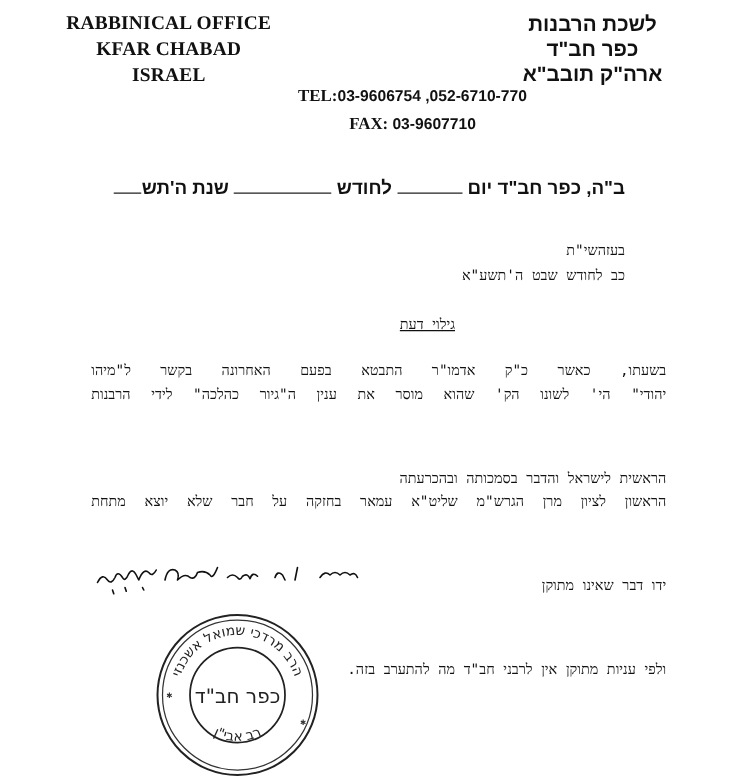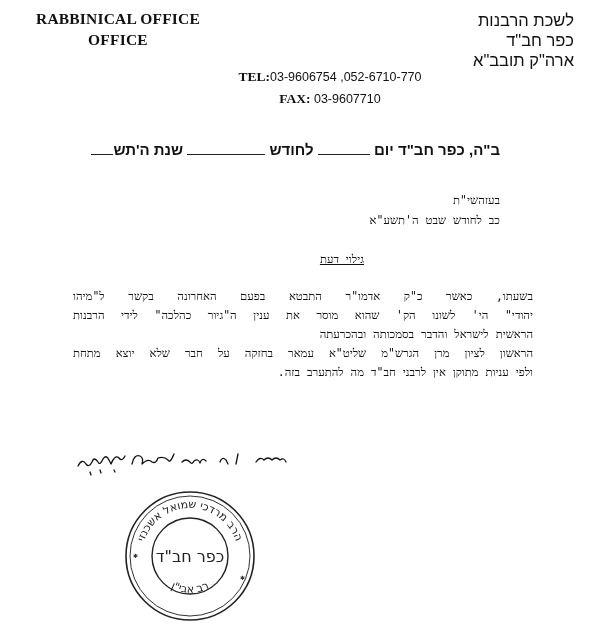--- a/index.html
+++ b/index.html
@@ -1,38 +1,39 @@
 <!DOCTYPE html>
 <html><head>
   <meta charset="utf-8">
   <style>
     html, body { margin:0; padding:0; background:#ffffff; }
     body { width:600px; height:627px; position:relative; overflow:hidden; color:#111; font-family:"DejaVu Sans", sans-serif; }
     .abs { position:absolute; }
-    .en-head { left:0; top:8px; width:236px; text-align:center; font-family:"Liberation Serif", serif; font-weight:bold; font-size:15.5px; line-height:21px; letter-spacing:0.2px; }
-    .he-head { right:26px; top:10px; width:200px; text-align:right; direction:rtl; font-family:"Liberation Sans", sans-serif; font-weight:normal; font-size:16.5px; line-height:20px; }
+    .en-head { left:0; top:8px; width:236px; text-align:center; font-family:"Liberation Serif", serif; font-weight:bold; font-size:15.5px; line-height:21px; letter-spacing:0.2px;padding-left:17px; }
+    .he-head { right:26px; top:10px; width:200px; text-align:center; direction:rtl; font-family:"Liberation Sans", sans-serif; font-weight:bold; font-size:16.5px; line-height:20px; }
     .contact { left:205px; top:66px; width:250px; text-align:center; font-family:"Liberation Serif", serif; font-weight:bold; font-size:13.5px; line-height:21px; }
-    .contact .num { font-family:"Liberation Sans", sans-serif; font-weight:normal; font-size:12.5px; }
+    .contact .num { font-family:"Liberation Sans", sans-serif; font-weight:bold; font-size:12.5px; }
     .dateline { right:100px; top:140px; direction:rtl; font-family:"Liberation Sans", sans-serif; font-weight:bold; font-size:15px; white-space:nowrap; }
     .blank { display:inline-block; border-bottom:1.5px solid #222; height:14px; vertical-align:baseline; }
     .greet { right:100px; top:190px; direction:rtl; font-family:"DejaVu Sans Mono", monospace; font-size:11.5px; line-height:20px; text-align:right; }
     .title { left:244px; top:252px; width:120px; direction:rtl; font-family:"DejaVu Sans Mono", monospace; font-size:11.5px; text-decoration:underline; }
     .body-text { right:67px; top:287px; width:460px; direction:rtl; font-family:"DejaVu Sans Mono", monospace; font-size:11.5px; line-height:19px; text-align:justify; }
     .body-text p { margin:0; }
     .line { display:block; text-align:justify; text-align-last:justify; white-space:nowrap; }
-    .line.last { text-align-last:right; }
+    .line.last { text-align-last:right;margin-top:48px; }
     .sig { left:70px; top:440px; }
     .stamp { left:120px; top:487px; }
   </style>
 </head>
 <body>
 
 <div class="abs en-head">
   <div>RABBINICAL OFFICE</div>
-  <div>OFFICE</div>
+  <div>KFAR CHABAD</div>
+  <div>ISRAEL</div>
 </div>
 
 <div class="abs he-head">
   <div>לשכת הרבנות</div>
   <div>כפר חב"ד</div>
   <div>ארה"ק תובב"א</div>
 </div>
 
 <div class="abs contact">
   <div><span>TEL:</span><span class="num">03-9606754 ,052-6710-770</span></div>
@@ -55,20 +56,21 @@
 <div class="abs title">גילוי דעת</div>
 
 <div class="abs body-text">
   <p>
     <span class="line">בשעתו, כאשר כ"ק אדמו"ר התבטא בפעם האחרונה בקשר ל"מיהו</span>
     <span class="line">יהודי" הי' לשונו הק' שהוא מוסר את ענין ה"גיור כהלכה" לידי הרבנות</span>
     <span class="line last">הראשית לישראל והדבר בסמכותה ובהכרעתה</span>
   </p>
   <p>
     <span class="line">הראשון לציון מרן הגרש"מ שליט"א עמאר בחזקה על חבר שלא יוצא מתחת</span>
+    <span class="line last">ידו דבר שאינו מתוקן</span>
   </p>
   <p>
     <span class="line last">ולפי עניות מתוקן אין לרבני חב"ד מה להתערב בזה.</span>
   </p>
 </div>
 
 <div class="abs sig">
   <svg width="240" height="40" viewBox="0 0 240 40">
     <g fill="none" stroke="#111" stroke-width="1.3" stroke-linecap="round" stroke-linejoin="round">
       <path d="M8 26 q4 -8 8 -2 q3 4 6 -2 q2 -6 6 0 q2 4 5 -3 q3 -5 6 1 l2 4 q4 -10 8 -6 q3 4 6 -2"></path>

